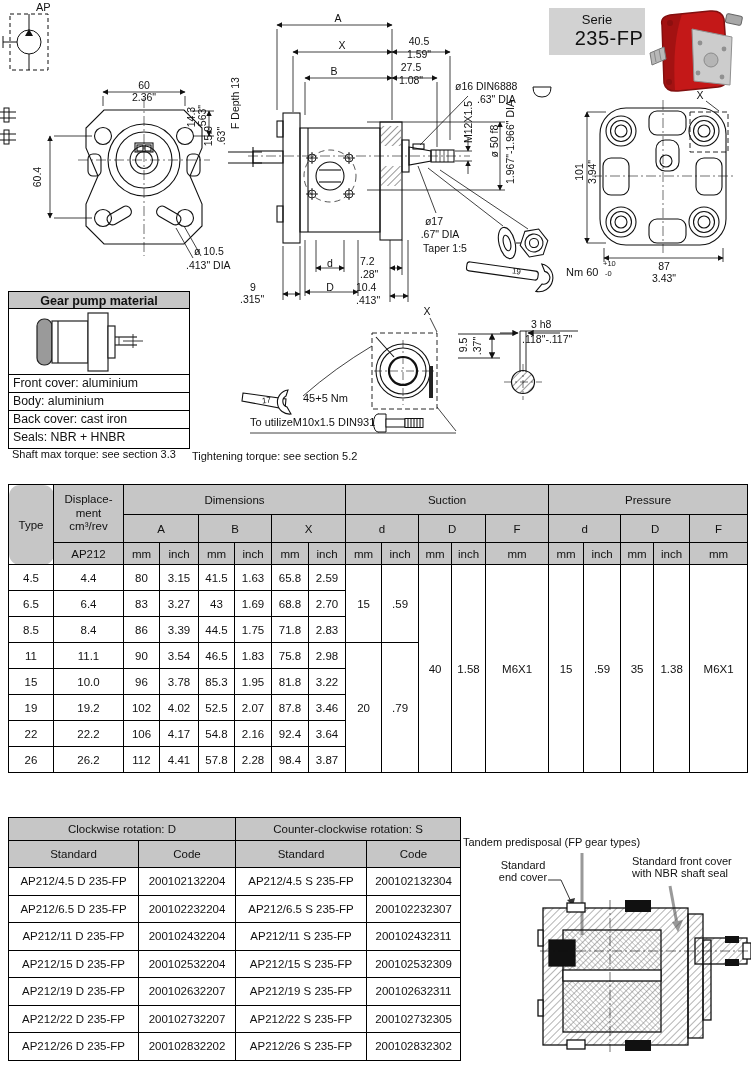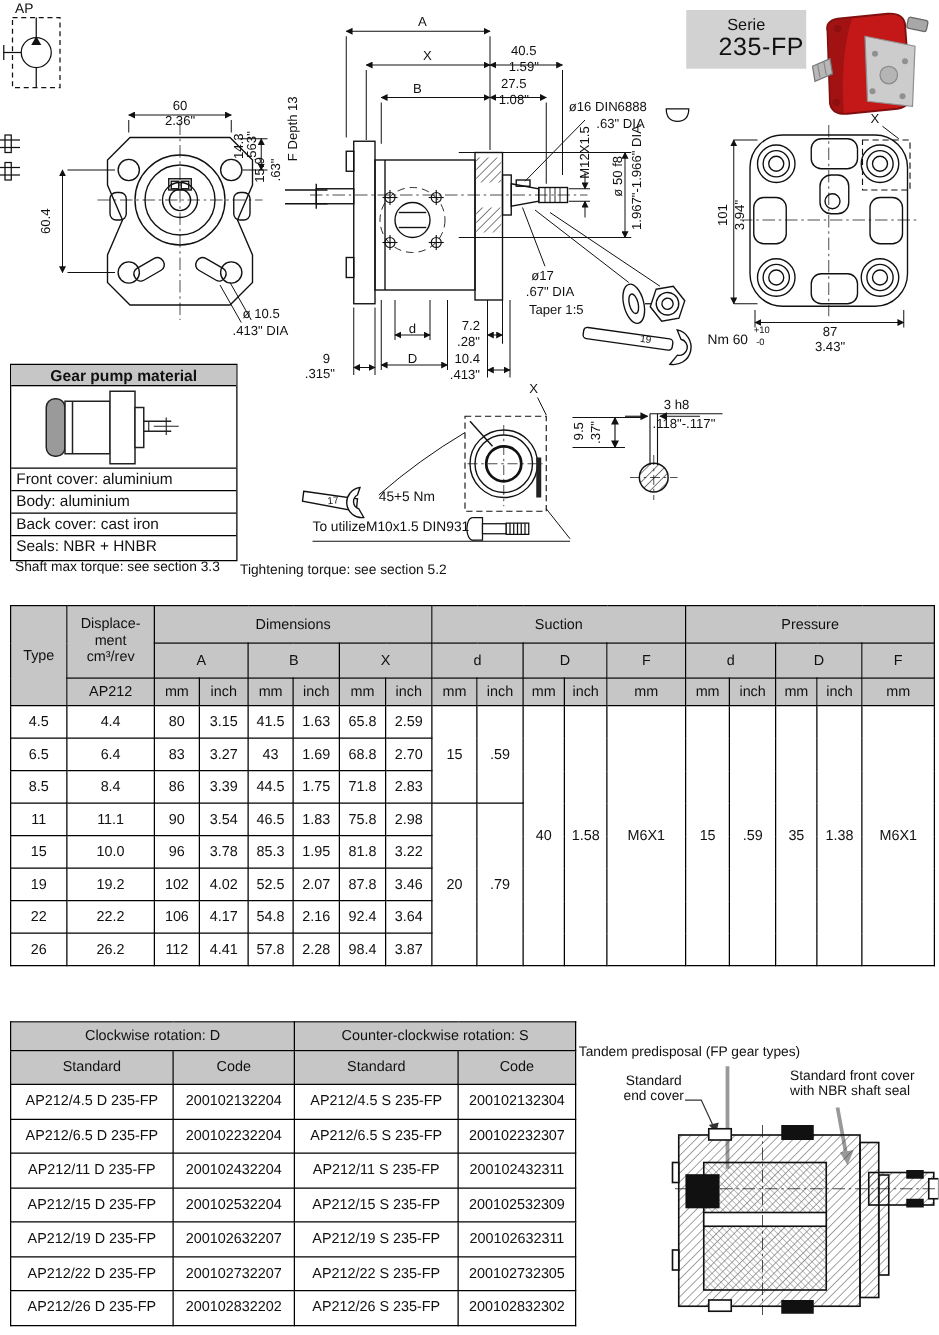--- a/index.html
+++ b/index.html
@@ -4,21 +4,21 @@
 <style>
   * { margin:0; padding:0; box-sizing:border-box; }
   html,body { background:#fff; }
   .page {
     position:relative; width:751px; height:1068px; background:#fff; overflow:hidden;
     font-family:"Liberation Sans", sans-serif; color:#111;
   }
   .lbl { position:absolute; font:10.5px/1.15 "Liberation Sans",sans-serif; color:#111; white-space:nowrap; }
   .vlbl { transform:rotate(-90deg); transform-origin:center; }
   .c { text-align:center; }
-  .r { text-align:right; }
+  .r { }
   .note { font-size:11px; }
   .tiny { font-size:8px; }
   .micro { font-size:7.5px; }
   svg { position:absolute; }
 
   
   #serie-badge { position:absolute; left:549px; top:8px; width:96px; height:47px; background:#d2d2d2; text-align:center; }
   #serie-badge .serie { font-size:13px; padding-top:4px; }
   #serie-badge .model { font-size:20px; letter-spacing:.5px;margin-left:24px; }
 
@@ -27,21 +27,21 @@
   #material-title { height:17px; background:#c6c6c6; border-bottom:1.5px solid #000; text-align:center; font-size:12.5px; font-weight:600; line-height:18px; }
   #material-icon-area { height:65px; position:relative; }
   .material-row { height:18px; border-top:1.3px solid #000; font-size:12.3px; line-height:16px; padding-left:4px; }
 
   
   .dtable { position:absolute; border-collapse:collapse; table-layout:fixed; background:#fff; }
   .dtable td, .dtable th { border:1px solid #000; font-family:"Liberation Sans",sans-serif; font-size:11.5px; font-weight:normal; text-align:center; vertical-align:middle; padding:0; overflow:hidden; }
   .dtable thead th { background:#c6c6c6; }
   #dim-table { left:8px; top:484px; width:739px; }
   #dim-table tbody td { height:26px; }
-  .type-cell { font-weight:bold; font-size:12px; }
+  .type-cell { font-weight:bold; font-size:12px;border-radius:11px; }
   .code-cell { font-weight:bold; }
   #order-table { left:8px; top:780px; width:452px;margin-top:37px; }
   #order-table tbody td { height:27.5px; }
   .hdr-line { display:block; line-height:1.2; }
 </style>
 </head>
 <body>
 
 <div class="page">
 
@@ -308,21 +308,21 @@
     <rect x="78" y="12" width="16" height="9" rx="2" transform="rotate(12 86 16)" fill="#a8a8a8" stroke="#666"></rect>
     <circle cx="22" cy="20" r="3" fill="#8d0f0f"></circle>
       <circle cx="21" cy="79" r="3" fill="#8d0f0f"></circle>
   </svg>
 
   <div id="serie-badge">
     <div class="serie">Serie</div>
     <div class="model">235-FP</div>
   </div>
 
-  <div class="lbl" style="left:12px;top:1px;font-size:11px">AP</div>
+  <div class="lbl" style="left:36px;top:1px;font-size:11px">AP</div>
 
   <div class="lbl c" style="left:126px;top:79px;width:36px">60</div>
   <div class="lbl c" style="left:123px;top:91px;width:42px">2.36"</div>
   <div class="lbl vlbl" style="left:181px;top:111px">14.3</div>
   <div class="lbl vlbl" style="left:190px;top:111px">.563"</div>
   <div class="lbl vlbl" style="left:27px;top:171px">60.4</div>
   <div class="lbl" style="left:194px;top:245px">ø 10.5</div>
   <div class="lbl" style="left:186px;top:259px">.413" DIA</div>
 
   <div class="lbl c" style="left:330px;top:12px;width:16px">A</div>

